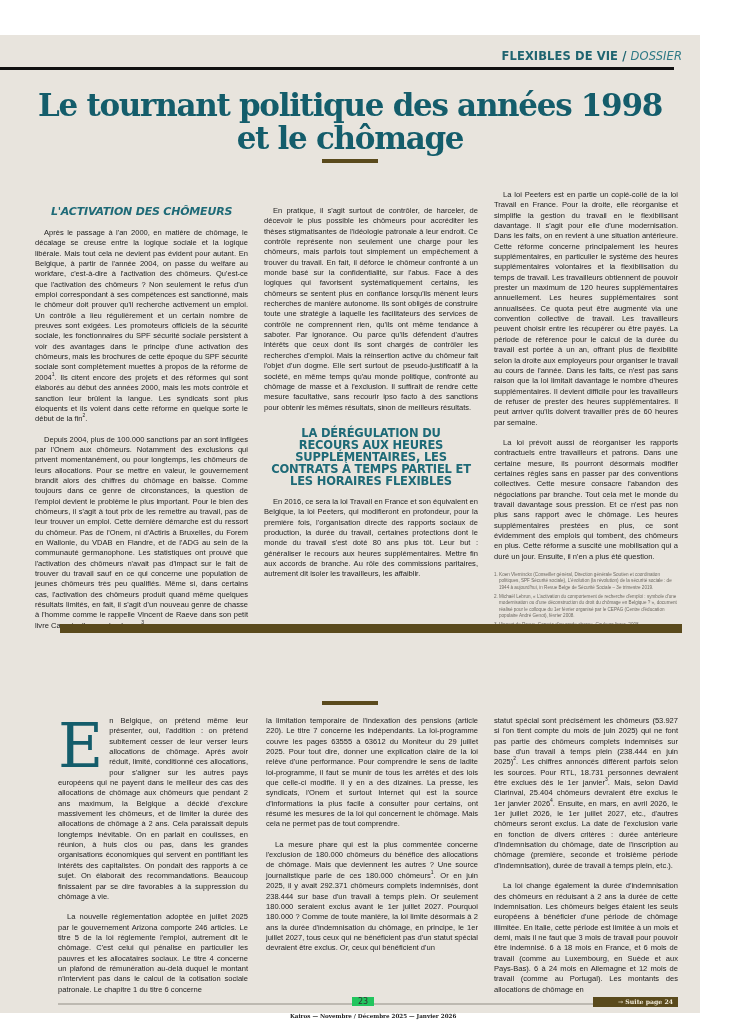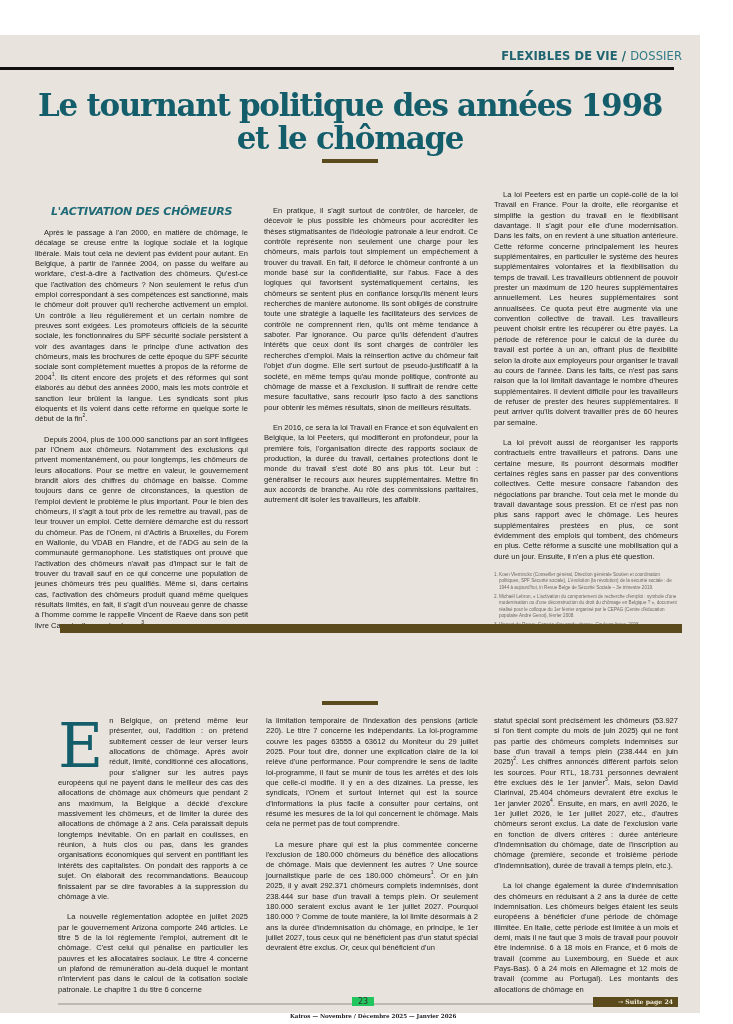--- a/index.html
+++ b/index.html
@@ -1,20 +1,20 @@
 <!DOCTYPE html>
 <html><head>
 <meta charset="utf-8">
 <style>
   html, body { margin:0; padding:0; background:#ffffff; }
   body { width:733px; height:1024px; position:relative; overflow:hidden; font-family:"Liberation Sans", sans-serif; }
   .page { position:absolute; left:0; top:35px; width:700px; height:978px; background:#e8e4dd; }
   .rubric { position:absolute; right:18px; top:14px; font-family:"DejaVu Sans", sans-serif; font-size:11.5px; font-weight:bold; color:#1f6470; letter-spacing:0.1px; }
   .rubric .sep { color:#1f6470; }
-  .rubric .light { font-weight:normal; color:#2f7a86; }
+  .rubric .light { font-weight:normal; color:#2f7a86;font-style:italic; }
   .rubric-rule { position:absolute; left:0; right:26px; top:32px; height:3px; background:#111; }
   .title { position:absolute; left:20px; right:20px; text-align:center; font-family:"DejaVu Serif", serif; font-weight:bold; color:#145d6b; letter-spacing:-1.3px; }
   .title1 { top:54px; font-size:31px; line-height:33px; }
   .title2 { top:623px; font-size:31px; line-height:33px; }
   .title-bar { position:absolute; left:322px; width:56px; height:4px; background:#5a4a1c; }
   .big-rule { position:absolute; left:60px; right:18px; top:589px; height:9px; background:#5a4a1c; }
   .col { position:absolute; font-family:"Liberation Sans", sans-serif; font-size:7.55px; line-height:10.35px; color:#222; text-align:justify; hyphens:auto; }
   .col p { margin:0 0 10px 0; text-indent:9px; }
   .col p.noindent { text-indent:0; }
   .col h3 { margin:16px 0 10px 0; text-align:center; font-family:"DejaVu Sans", sans-serif; font-weight:bold; color:#1e6a77; font-size:11px; line-height:12px; letter-spacing:-0.2px; }
@@ -46,20 +46,21 @@
   <div class="title-bar" style="top:124px;"></div>
 
   <div class="col" style="left:35px; top:155px; width:213px;">
     <h3 class="italic">L'ACTIVATION DES CHÔMEURS</h3>
     <p><span>Après le passage à l'an 2000, en matière de chômage, le décalage se creuse entre la logique sociale et la logique libérale. Mais tout cela ne devient pas évident pour autant. En Belgique, à partir de l'année 2004, on passe du welfare au workfare, c'est-à-dire à l'activation des chômeurs. Qu'est-ce que l'activation des chômeurs ? Non seulement le refus d'un emploi correspondant à ses compétences est sanctionné, mais le chômeur doit prouver qu'il recherche activement un emploi. Un contrôle a lieu régulièrement et un certain nombre de preuves sont exigées. Les promoteurs officiels de la sécurité sociale, les fonctionnaires du SPF sécurité sociale persistent à voir des avantages dans le principe d'une activation des chômeurs, mais les brochures de cette époque du SPF sécurité sociale sont complètement muettes à propos de la réforme de 2004</span><sup>1</sup><span>. Ils citent encore des projets et des réformes qui sont élaborés au début des années 2000, mais les mots contrôle et sanction leur brûlent la langue. Les syndicats sont plus éloquents et ils voient dans cette réforme en quelque sorte le début de la fin</span><sup>2</sup>.</p>
     <p><span>Depuis 2004, plus de 100.000 sanctions par an sont infligées par l'Onem aux chômeurs. Notamment des exclusions qui privent momentanément, ou pour longtemps, les chômeurs de leurs allocations. Pour se mettre en valeur, le gouvernement brandit alors des chiffres du chômage en baisse. Comme toujours dans ce genre de circonstances, la question de l'emploi devient le problème le plus important. Pour le bien des chômeurs, il s'agit à tout prix de les remettre au travail, pas de leur trouver un emploi. Cette dernière démarche est du ressort du chômeur. Pas de l'Onem, ni d'Actiris à Bruxelles, du Forem en Wallonie, du VDAB en Flandre, et de l'ADG au sein de la communauté germanophone. Les statistiques ont prouvé que l'activation des chômeurs n'avait pas d'impact sur le fait de trouver du travail sauf en ce qui concerne une population de jeunes chômeurs très peu qualifiés. Même si, dans certains cas, l'activation des chômeurs produit quand même quelques résultats limités, en fait, il s'agit d'un nouveau genre de chasse à l'homme comme le rappelle Vincent de Raeve dans son petit livre Carnets d'un garde-chasse</span><sup>3</sup>.</p>
   </div>
 
   <div class="col" style="left:264px; top:171px; width:214px;">
     <p>En pratique, il s'agit surtout de contrôler, de harceler, de décevoir le plus possible les chômeurs pour accréditer les thèses stigmatisantes de l'idéologie patronale à leur endroit. Ce contrôle représente non seulement une charge pour les chômeurs, mais parfois tout simplement un empêchement à trouver du travail. En fait, il déforce le chômeur confronté à un monde basé sur la confidentialité, sur l'abus. Face à des logiques qui favorisent systématiquement certains, les chômeurs se sentent plus en confiance lorsqu'ils mènent leurs recherches de manière autonome. Ils sont obligés de construire toute une stratégie à laquelle les facilitateurs des services de contrôle ne comprennent rien, qu'ils ont même tendance à saboter. Par ignorance. Ou parce qu'ils défendent d'autres intérêts que ceux dont ils sont chargés de contrôler les recherches d'emploi. Mais la réinsertion active du chômeur fait l'objet d'un dogme. Elle sert surtout de pseudo-justificatif à la société, en même temps qu'au monde politique, confronté au chômage de masse et à l'exclusion. Il suffirait de rendre cette mesure facultative, sans recourir ipso facto à des sanctions pour obtenir les mêmes résultats, sinon de meilleurs résultats.</p>
+    <h3 class="multi" style="margin-top:14px; padding:0 6px;">LA DÉRÉGULATION DU RECOURS AUX HEURES SUPPLÉMENTAIRES, LES CONTRATS À TEMPS PARTIEL ET LES HORAIRES FLEXIBLES</h3>
     <p>En 2016, ce sera la loi Travail en France et son équivalent en Belgique, la loi Peeters, qui modifieront en profondeur, pour la première fois, l'organisation directe des rapports sociaux de production, la durée du travail, certaines protections dont le monde du travail s'est doté 80 ans plus tôt. Leur but : généraliser le recours aux heures supplémentaires. Mettre fin aux accords de branche. Au rôle des commissions paritaires, autrement dit isoler les travailleurs, les affaiblir.</p>
   </div>
 
   <div class="col" style="left:494px; top:155px; width:184px;">
     <p>La loi Peeters est en partie un copié-collé de la loi Travail en France. Pour la droite, elle réorganise et simplifie la gestion du travail en le flexibilisant davantage. Il s'agit pour elle d'une modernisation. Dans les faits, on en revient à une situation antérieure. Cette réforme concerne principalement les heures supplémentaires, en particulier le système des heures supplémentaires volontaires et la flexibilisation du temps de travail. Les travailleurs obtiennent de pouvoir prester un maximum de 120 heures supplémentaires annuellement. Les heures supplémentaires sont annualisées. Ce quota peut être augmenté via une convention collective de travail. Les travailleurs peuvent choisir entre les récupérer ou être payés. La période de référence pour le calcul de la durée du travail est portée à un an, offrant plus de flexibilité selon la droite aux employeurs pour organiser le travail au cours de l'année. Dans les faits, ce n'est pas sans raison que la loi limitait davantage le nombre d'heures supplémentaires. Il devient difficile pour les travailleurs de refuser de prester des heures supplémentaires. Il peut arriver qu'ils doivent travailler près de 60 heures par semaine.</p>
     <p>La loi prévoit aussi de réorganiser les rapports contractuels entre travailleurs et patrons. Dans une certaine mesure, ils pourront désormais modifier certaines règles sans en passer par des conventions collectives. Cette mesure consacre l'abandon des négociations par branche. Tout cela met le monde du travail davantage sous pression. Et ce n'est pas non plus sans rapport avec le chômage. Les heures supplémentaires prestées en plus, ce sont évidemment des emplois qui tombent, des chômeurs en plus. Cette réforme a suscité une mobilisation qui a duré un jour. Ensuite, il n'en a plus été question.</p>
     <div class="footnotes">
       <div>1. Koen Vleminckx (Conseiller général, Direction générale Soutien et coordination politiques, SPF Sécurité sociale), L'évolution (la révolution) de la sécurité sociale : de 1944 à aujourd'hui, in Revue Belge de Sécurité Sociale – 3e trimestre 2019.</div>
       <div>2. Michaël Lebrun, « L'activation du comportement de recherche d'emploi : symbole d'une modernisation ou d'une déconstruction du droit du chômage en Belgique ? », document réalisé pour le colloque du 1er février organisé par le CEPAG (Centre d'éducation populaire André Genot), février 2008.</div>
       <div>3. Vincent de Raeve, Carnets d'un garde-chasse, Couleurs livres, 2008.</div>

